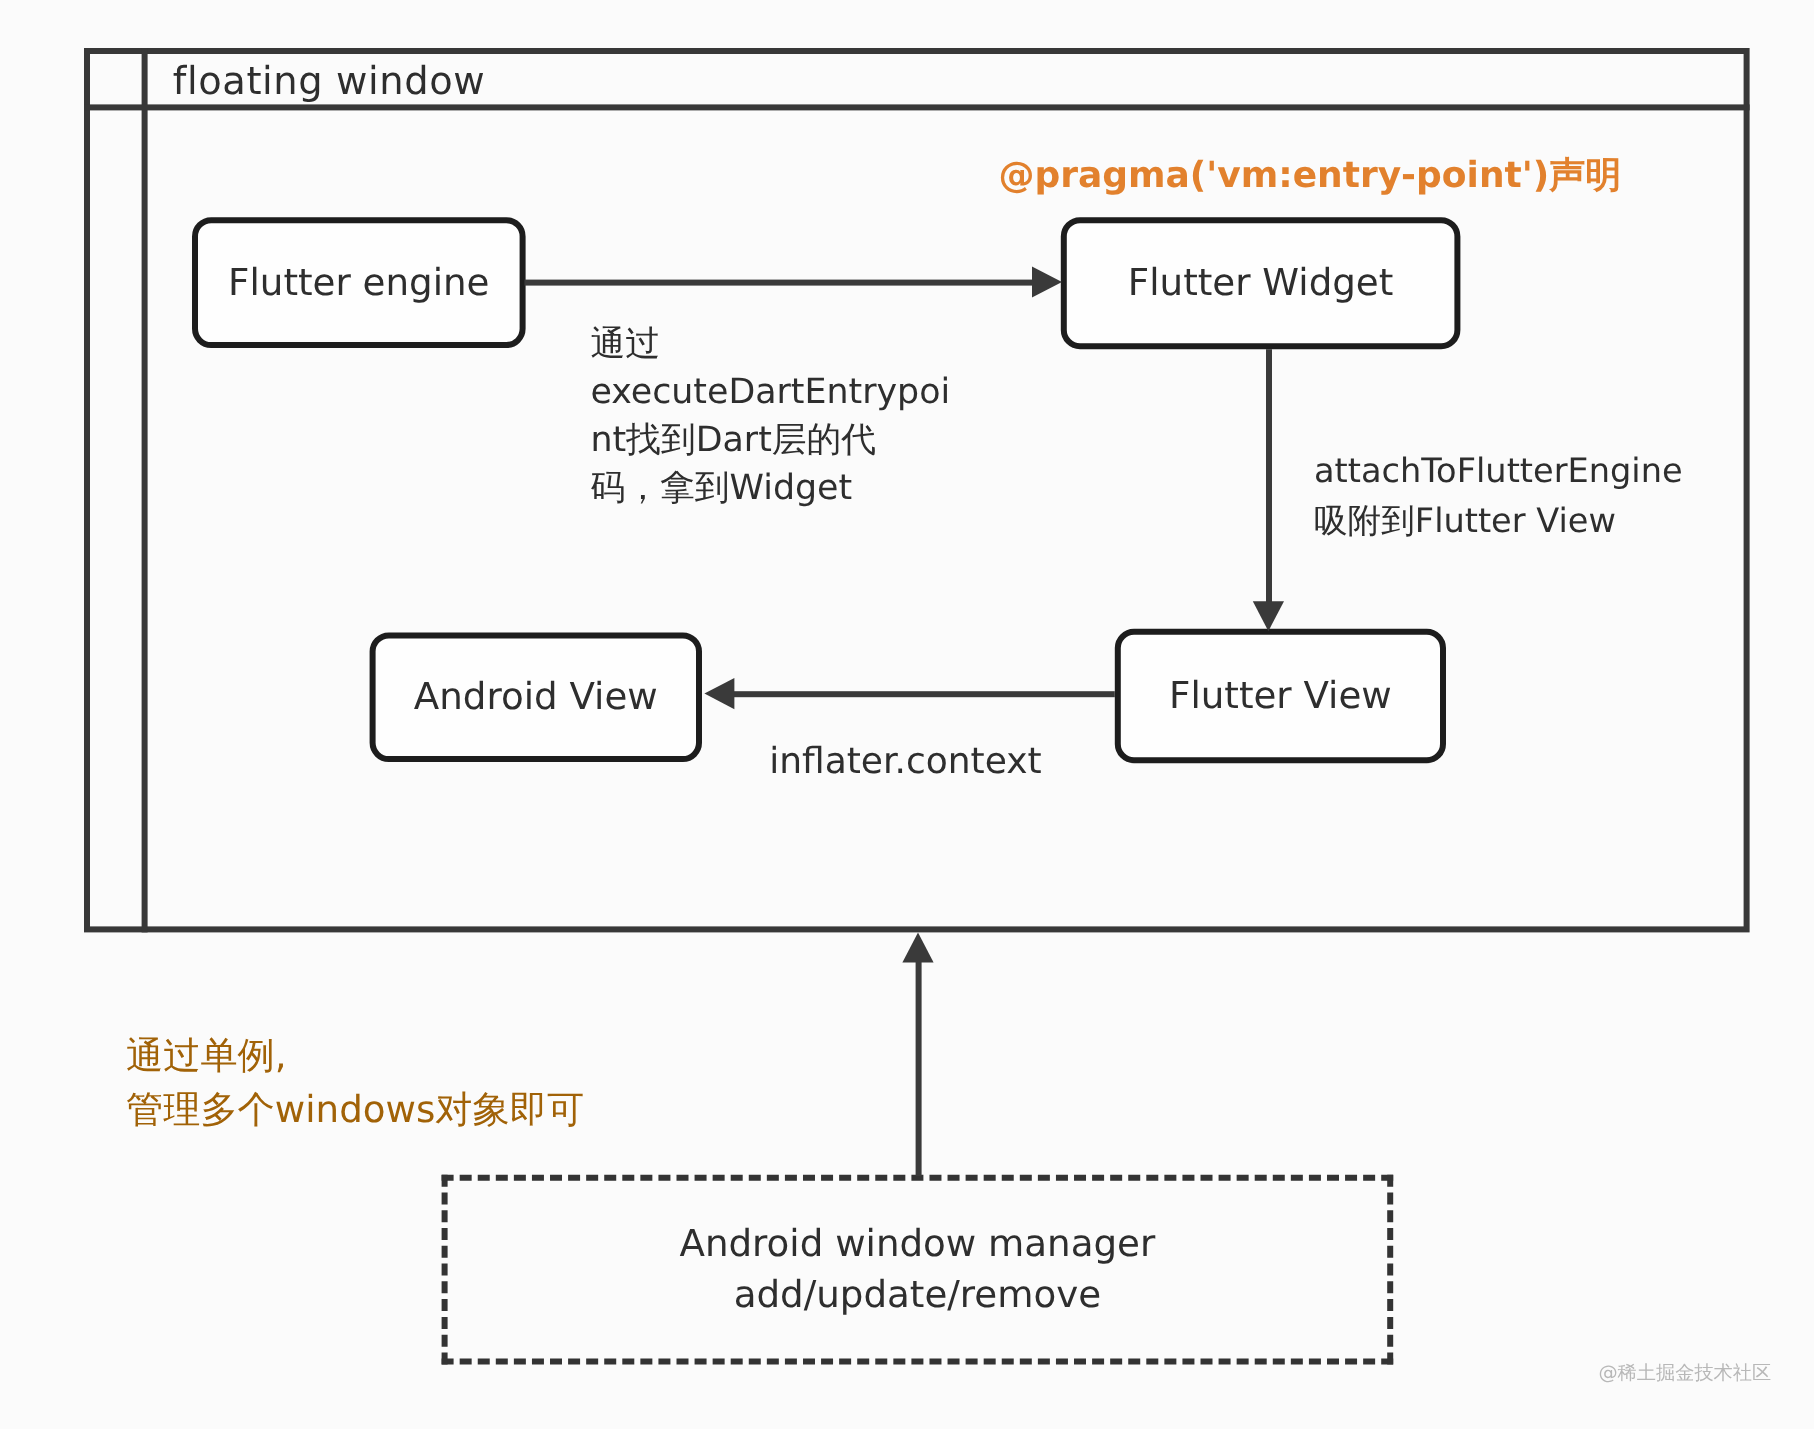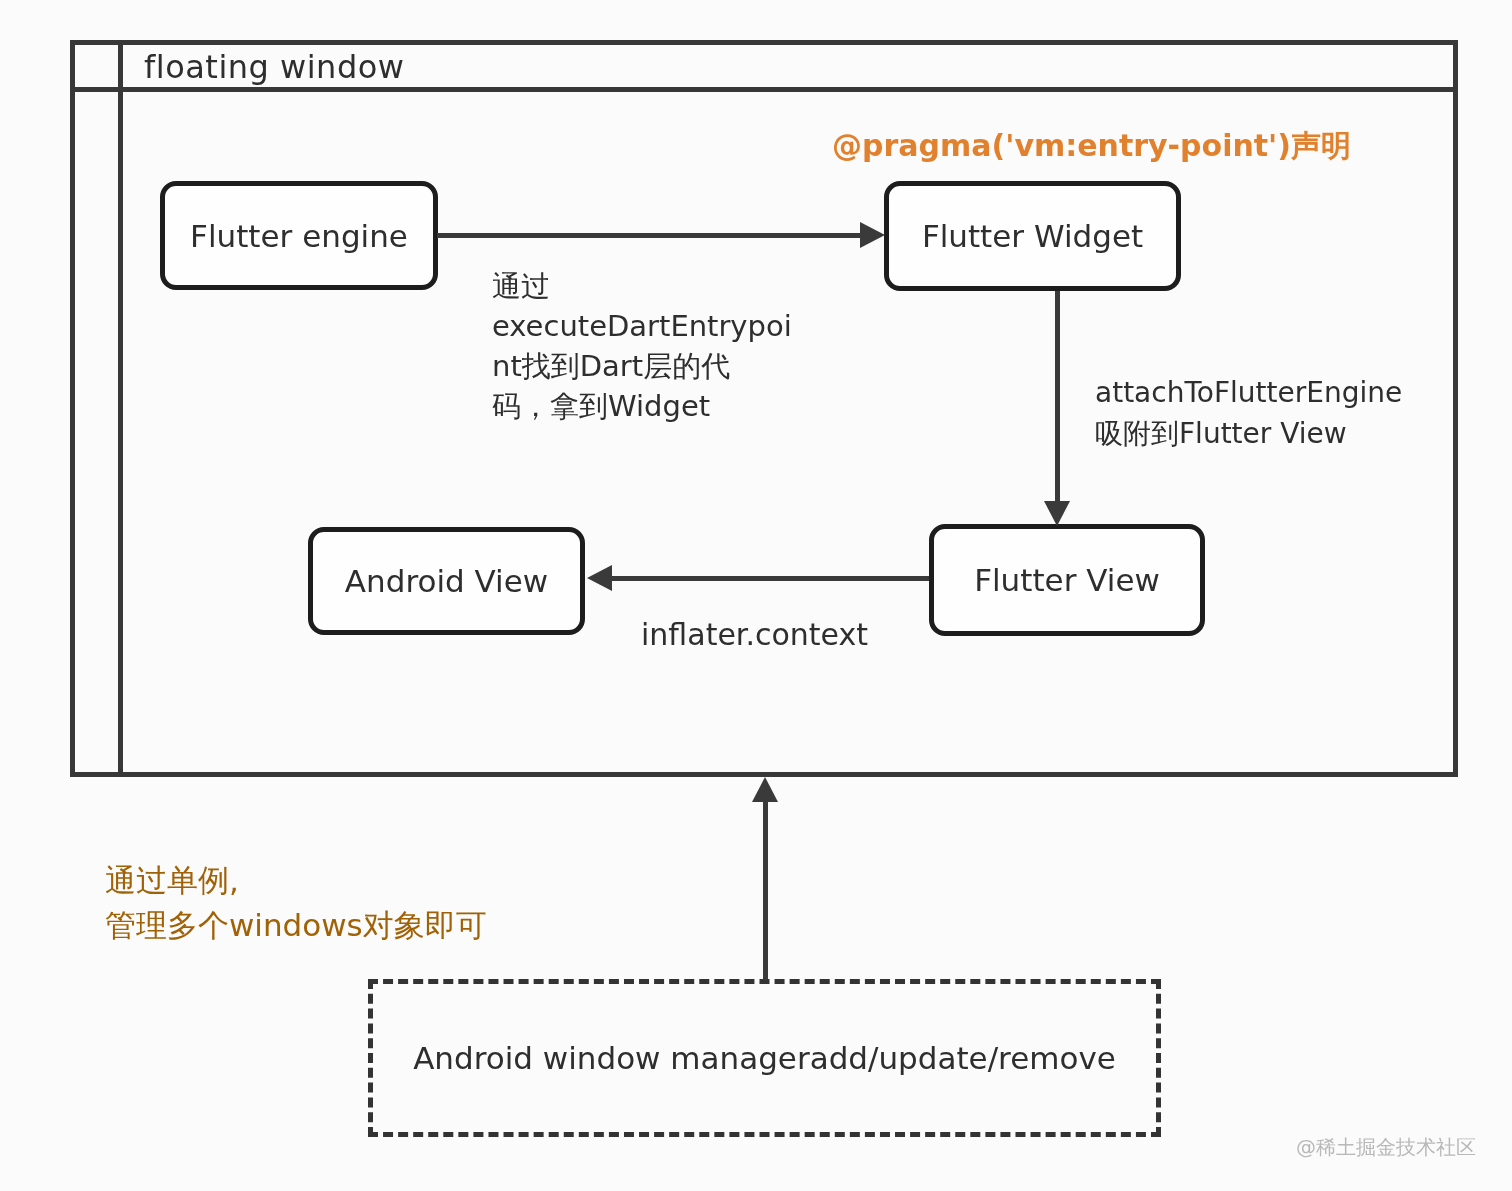--- a/index.html
+++ b/index.html
@@ -53,33 +53,33 @@
     border-radius: 16px;
     background: #fefefe;
     display: flex;
     align-items: center;
     justify-content: center;
     font-size: 31px;
     text-align: center;
     white-space: nowrap;
   }
   .node-engine  { left: 160px; top: 181px; width: 278px; height: 109px; }
-  .node-widget  { left: 884px; top: 181px; width: 297px; height: 110px; }
+  .node-widget  { left: 884px; top: 181px; width: 333px; height: 110px; }
   .node-android { left: 308px; top: 527px; width: 277px; height: 108px; }
   .node-fview   { left: 929px; top: 524px; width: 276px; height: 112px; }
 
   .dashed-box {
     position: absolute;
     left: 368px; top: 979px;
     width: 793px; height: 158px;
     box-sizing: border-box;
     border: 5px dashed #333333;
     background: transparent;
     display: flex;
-    flex-direction: row;
+    flex-direction: column;
     align-items: center;
     justify-content: center;
     font-size: 31px;
     line-height: 42px;
     text-align: center;
   }
 
   
   .aline { position: absolute; background: #3a3a3a; }
   .ahead { position: absolute; width: 0; height: 0; }
@@ -141,22 +141,22 @@
     font-size: 30px;
   }
   .note-singleton {
     left: 105px; top: 858px;
     font-size: 31px;
     line-height: 45px;
     color: #a16207;
   }
   .watermark {
     position: absolute;
-    left: 1296px; top: 1134px;
-    font-size: 20px;
+    left: 1332px; top: 1134px;
+    font-size: 16px;
     color: #b8b8b8;
     white-space: nowrap;
   }
 </style>
 </head>
 <body>
 
 <div class="canvas">
 
   <div class="frame"></div>

